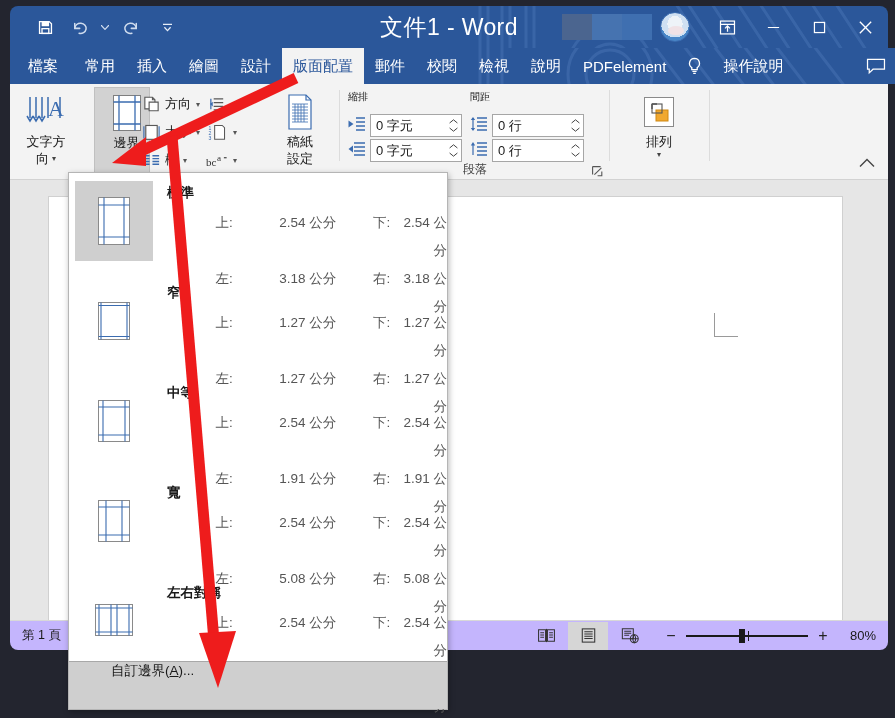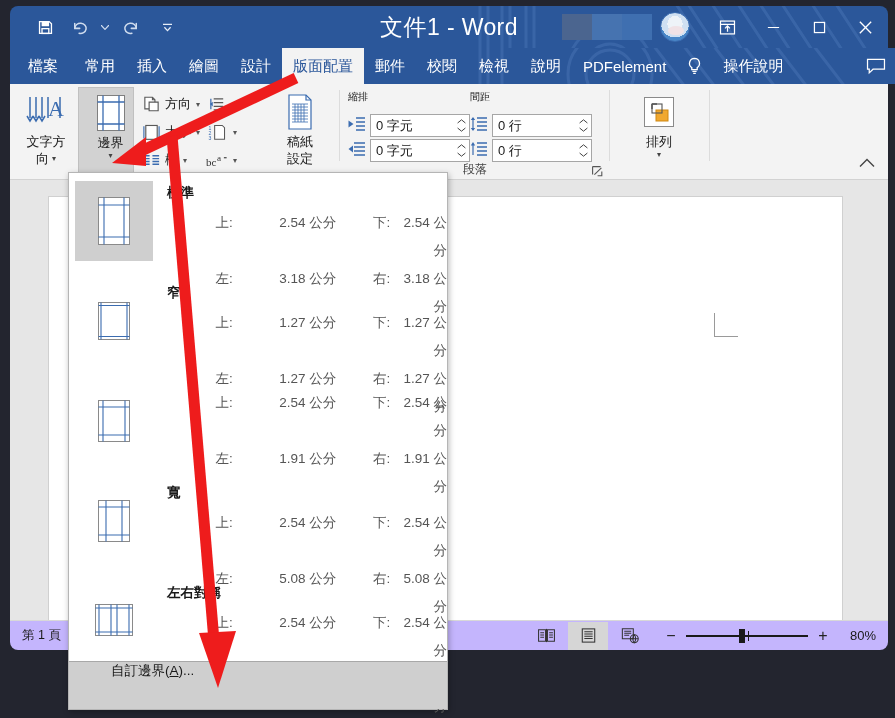--- a/index.html
+++ b/index.html
@@ -78,21 +78,21 @@
   .bigbtn .ico { height: 42px; display: flex; align-items: center; justify-content: center; }
   .bigbtn .caret { font-size: 8px; color: #444; line-height: 10px; }
 
   .smallrow { display: flex; align-items: center; height: 28px; font-size: 13px; color: #1a1a1a; gap: 3px; }
   .smallrow .ico { width: 22px; height: 22px; display: flex; align-items: center; justify-content: center; }
   .smallrow .cv { font-size: 8px; color: #555; padding-left: 2px; }
 
   .fieldlabel { font-size: 10px; color: #1a1a1a; }
   .spinrow { display: flex; align-items: center; gap: 4px; margin-top: 2px; }
   .spinbox {
-    width: 100px; height: 23px; border: 1px solid #a6a6a6; background: #fff;
+    width: 92px; height: 23px; border: 1px solid #a6a6a6; background: #fff;
     display: flex; align-items: center; font-size: 13px; color: #1a1a1a; padding-left: 5px;
     position: relative;
   }
   .spinbox .arrows {
     position: absolute; right: 3px; top: 0; height: 100%;
     display: flex; flex-direction: column; justify-content: center; gap: 3px; color: #444; font-size: 7px;
   }
   .dialog-launcher {
     position: absolute; bottom: 2px; right: 6px; width: 13px; height: 13px;
     color: #555;
@@ -303,21 +303,21 @@
               </g>
           </svg>
         </div>
         <span>文字方</span>
         <span style="display:flex;align-items:center;gap:3px">
           <span>向</span>
           <span class="caret">▾</span>
         </span>
       </div>
 
-      <div class="bigbtn sel" style="position:absolute; left:68px; top:3px;padding-left:9px;">
+      <div class="bigbtn sel" style="position:absolute; left:84px; top:3px;padding-left:9px;">
         <div class="ico">
           <svg width="36" height="40" viewBox="0 0 36 40">
             <rect x="4.5" y="2.5" width="27" height="35" fill="#fff" stroke="#7f7f7f"></rect>
             <g stroke="#3b6cb0" stroke-width="1.3" fill="none">
               <path d="M10 2.5 V37.5 M26 2.5 V37.5 M4.5 9 H31.5 M4.5 31 H31.5"></path>
             </g>
           </svg>
         </div>
         <span>邊界</span>
         <span class="caret">▾</span>
@@ -644,20 +644,21 @@
       <div class="mitem">
         <div class="thumbbox">
           <svg width="54" height="62" viewBox="0 0 54 62">
             <rect x="11.5" y="10.5" width="31" height="41" fill="#fff" stroke="#8a8a8a"></rect>
             <g stroke="#3b6cb0" stroke-width="1.1" fill="none">
               <path d="M16 10.5 V51.5 M38 10.5 V51.5 M11.5 17 H42.5 M11.5 45 H42.5"></path>
             </g>
           </svg>
         </div>
         <div class="mtext">
+          <div class="mtitle">中等</div>
           <div class="mgrid">
             <div class="mrow">
               <span class="mk">上:</span>
               <span class="mv">2.54 公分</span>
               <span class="mk2">下:</span>
               <span>2.54 公分</span>
             </div>
             <div class="mrow">
               <span class="mk">左:</span>
               <span class="mv">1.91 公分</span>

